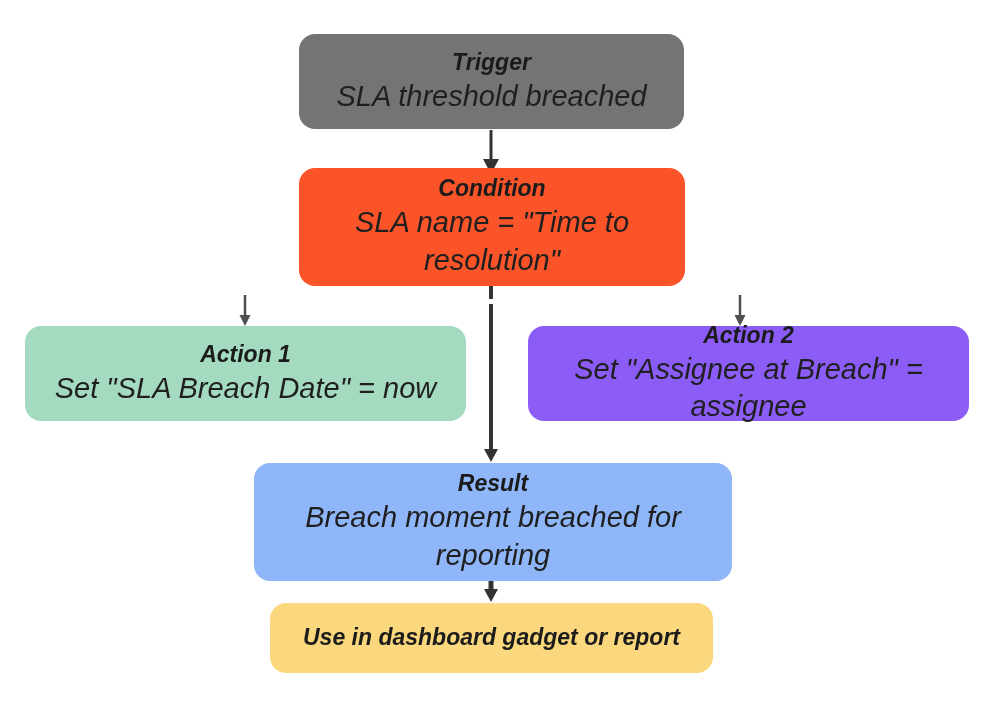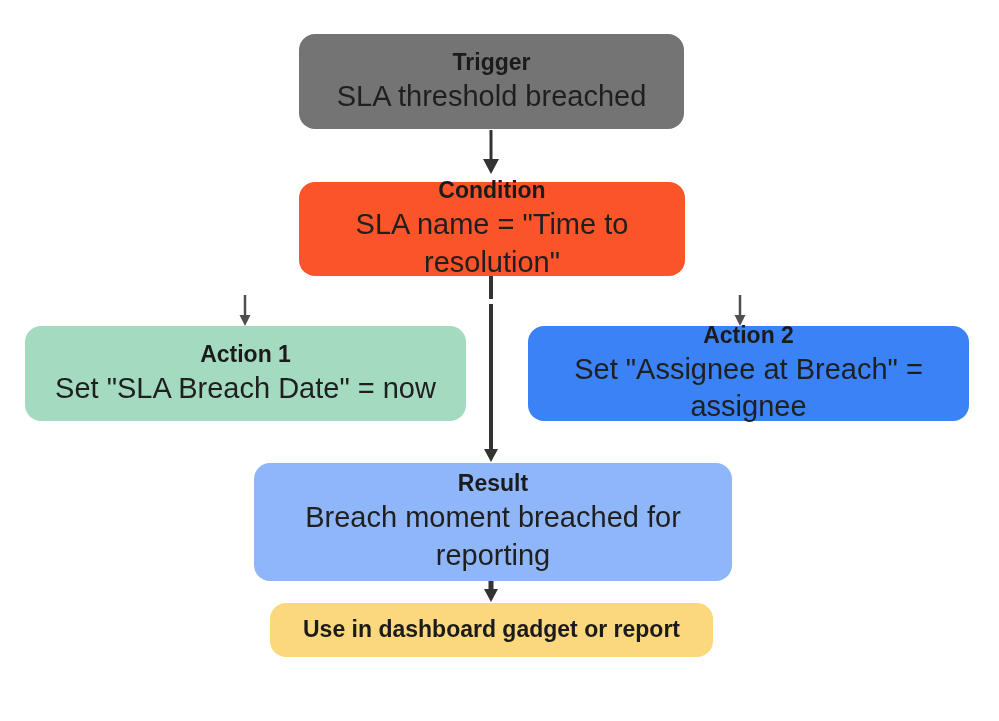--- a/index.html
+++ b/index.html
@@ -27,39 +27,40 @@
     position: absolute;
     border-radius: 16px;
     display: flex;
     flex-direction: column;
     align-items: center;
     justify-content: center;
     text-align: center;
     color: #1b1b1b;
     box-sizing: border-box;
     padding: 0 14px;
+    font-style: italic;
   }
   .node .title {
     font-size: 23px;
     font-weight: 700;
     line-height: 1.3;
     color: #1b1b1b;
   }
   .node .subtitle {
     font-size: 29px;
     font-weight: 400;
     line-height: 1.3;
     color: #1f1f1f;
   }
   #node-trigger   { left: 299px; top: 34px;  width: 385px; height: 95px; }
-  #node-condition { left: 299px; top: 182px; width: 386px; height: 94px; }
+  #node-condition { left: 299px; top: 168px; width: 386px; height: 118px; }
   #node-action1   { left: 17px;  top: 326px; width: 441px; height: 95px; margin-left: 8px; }
   #node-action2   { left: 528px; top: 326px; width: 441px; height: 95px; }
   #node-result    { left: 254px; top: 463px; width: 478px; height: 118px; }
-  #node-final     { left: 270px; top: 603px; width: 443px; height: 54px; }
+  #node-final     { left: 270px; top: 603px; width: 443px; height: 70px; }
 </style>
 </head>
 <body>
 
 <div class="canvas">
 
   <svg class="edges" viewBox="0 0 999 721" xmlns="http://www.w3.org/2000/svg">
 
     <g>
       <line x1="491" y1="130" x2="491" y2="161" stroke="#333333" stroke-width="3"></line>
@@ -96,21 +97,21 @@
   <div class="node" id="node-condition" style="background-color: rgb(251, 84, 41);">
     <div class="title">Condition</div>
     <div class="subtitle">SLA name = "Time to resolution"</div>
   </div>
 
   <div class="node" id="node-action1" style="background-color: rgb(164, 219, 192);">
     <div class="title">Action 1</div>
     <div class="subtitle">Set "SLA Breach Date" = now</div>
   </div>
 
-  <div class="node" id="node-action2" style="background-color: #3b82f6;">
+  <div class="node" id="node-action2" style="background-color: #8b5cf6;">
     <div class="title">Action 2</div>
     <div class="subtitle">Set "Assignee at Breach" = assignee</div>
   </div>
 
   <div class="node" id="node-result" style="background-color: rgb(143, 182, 249);">
     <div class="title">Result</div>
     <div class="subtitle">Breach moment breached for reporting</div>
   </div>
 
   <div class="node" id="node-final" style="background-color: rgb(251, 216, 125);">

